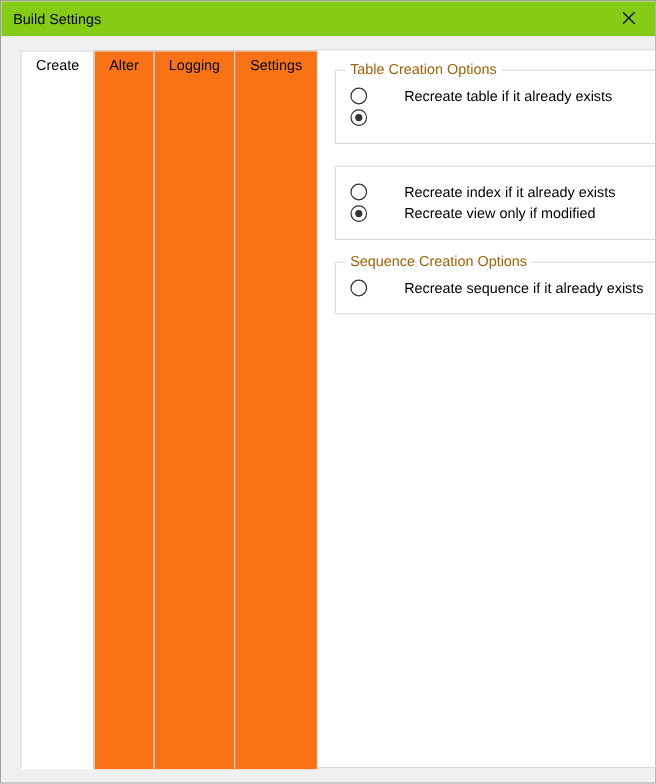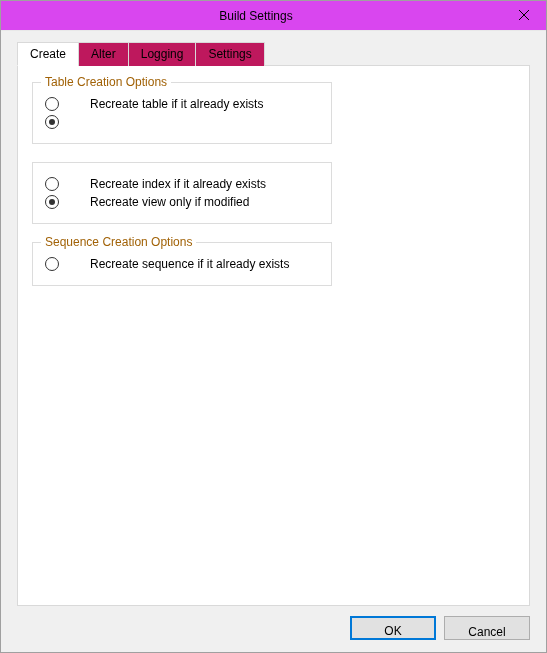--- a/index.html
+++ b/index.html
@@ -16,23 +16,22 @@
       border: 1px solid #a0a0a0;
       display: flex;
       flex-direction: column;
       overflow: hidden;
     }
     .titlebar {
       height: 30px;
       display: flex;
       align-items: center;
       padding-left: 10px;
-      background: #d946ef;
+      background: #84cc16;
       border-bottom: 1px solid #e8e8e8;
-      text-align: center;
     }
     .titlebar-title {
       flex: 1;
       font-size: 12px;
       color: #000;
     }
     .titlebar-close {
       width: 45px;
       height: 30px;
       display: flex;
@@ -42,33 +41,33 @@
     }
     .titlebar-close svg {
       width: 10px;
       height: 10px;
     }
     .client {
       flex: 1;
       background: #f0f0f0;
       padding: 10px 16px 12px 16px;
       display: flex;
-      flex-direction: column;
+      flex-direction: row;
     }
     .tabstrip {
       display: flex;
       position: relative;
       top: 1px;
       z-index: 2;
     }
     .tab {
       padding: 4px 12px;
       border: 1px solid #d9d9d9;
       border-bottom: none;
-      background: #be185d;
+      background: #f97316;
       cursor: pointer;
       font-size: 12px;
       margin-right: -1px;
     }
     .tab.active {
       background: #ffffff;
       border-color: #d9d9d9;
       border-bottom: 1px solid #ffffff;
     }
     .tabpanel {

